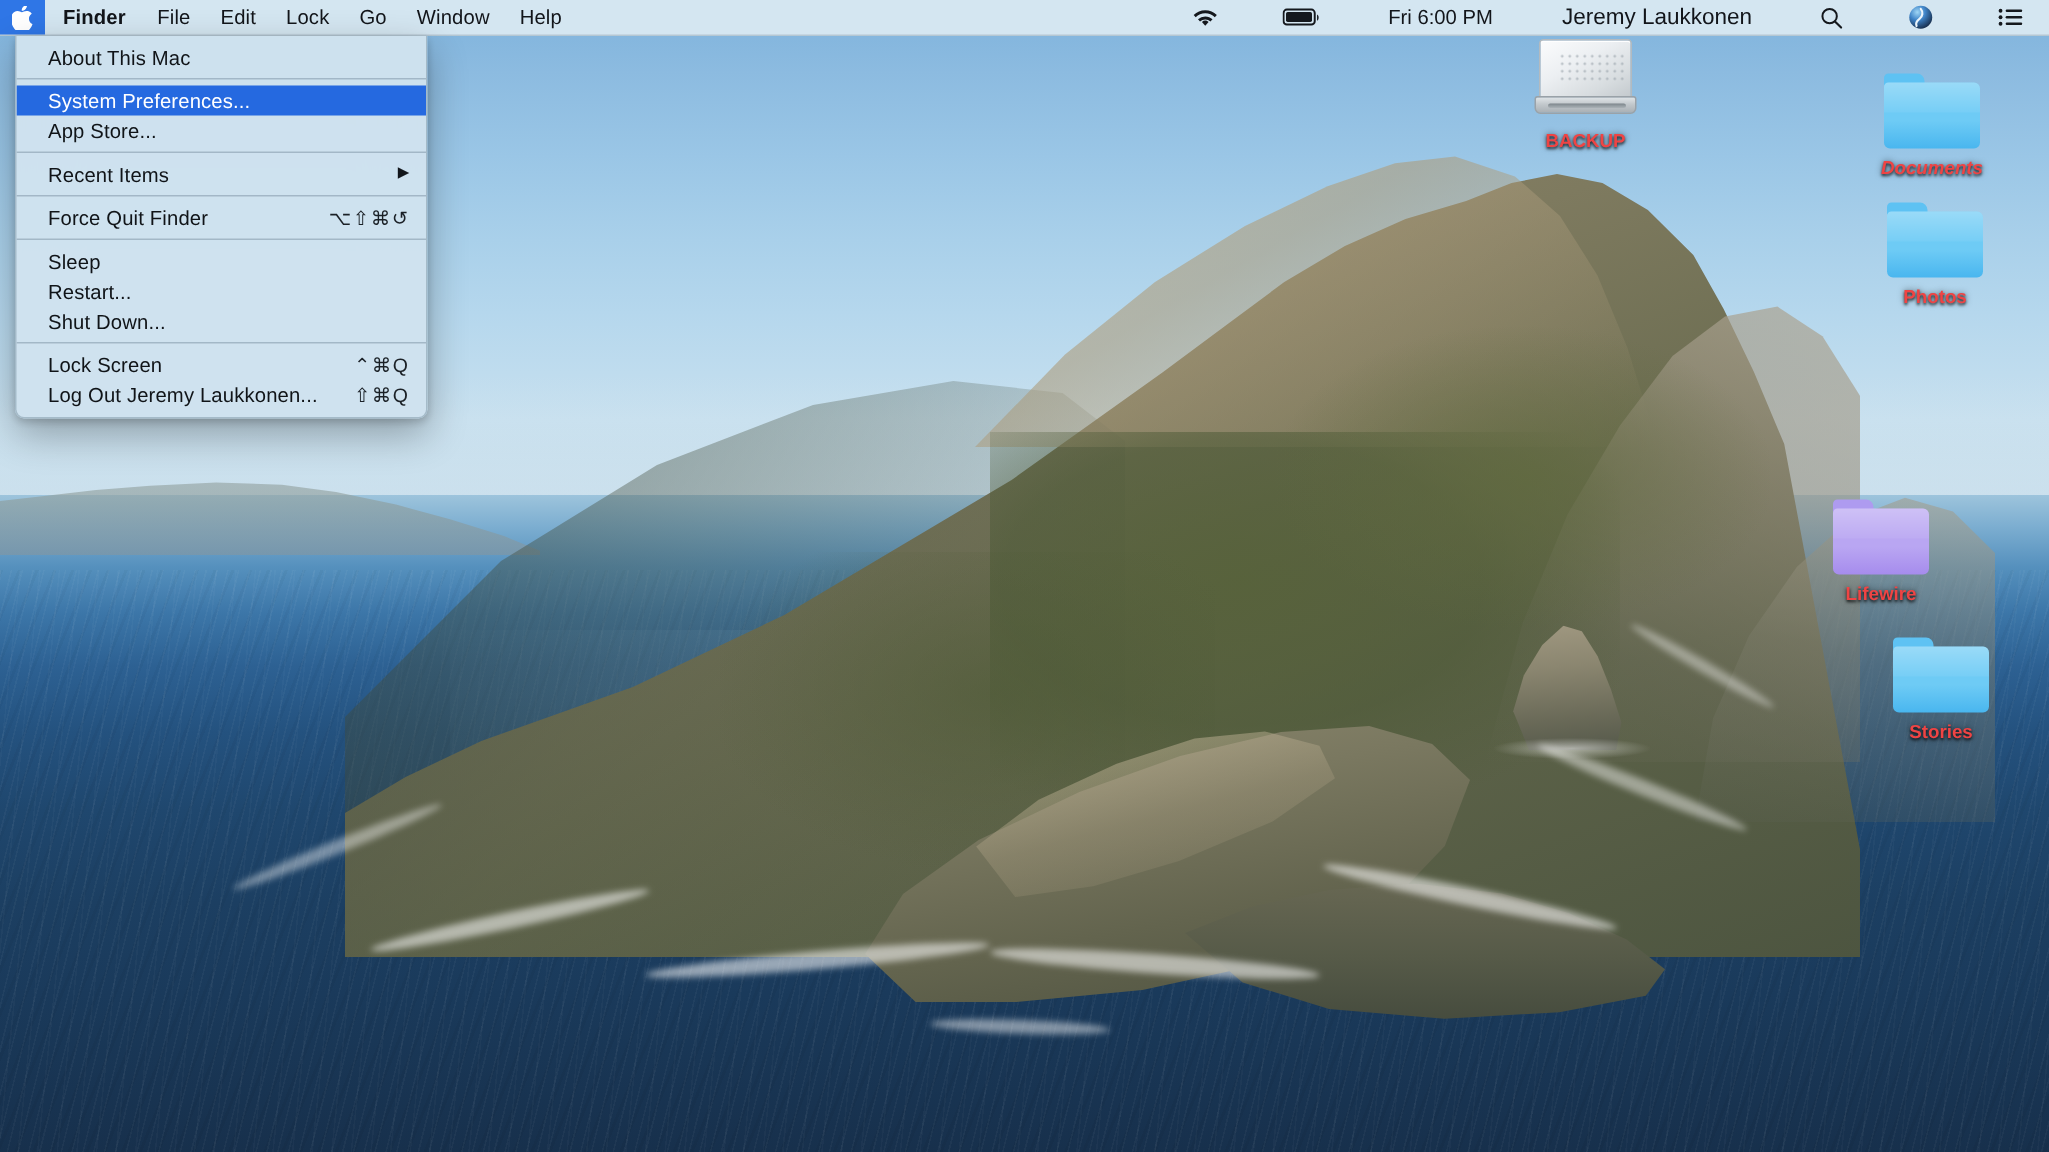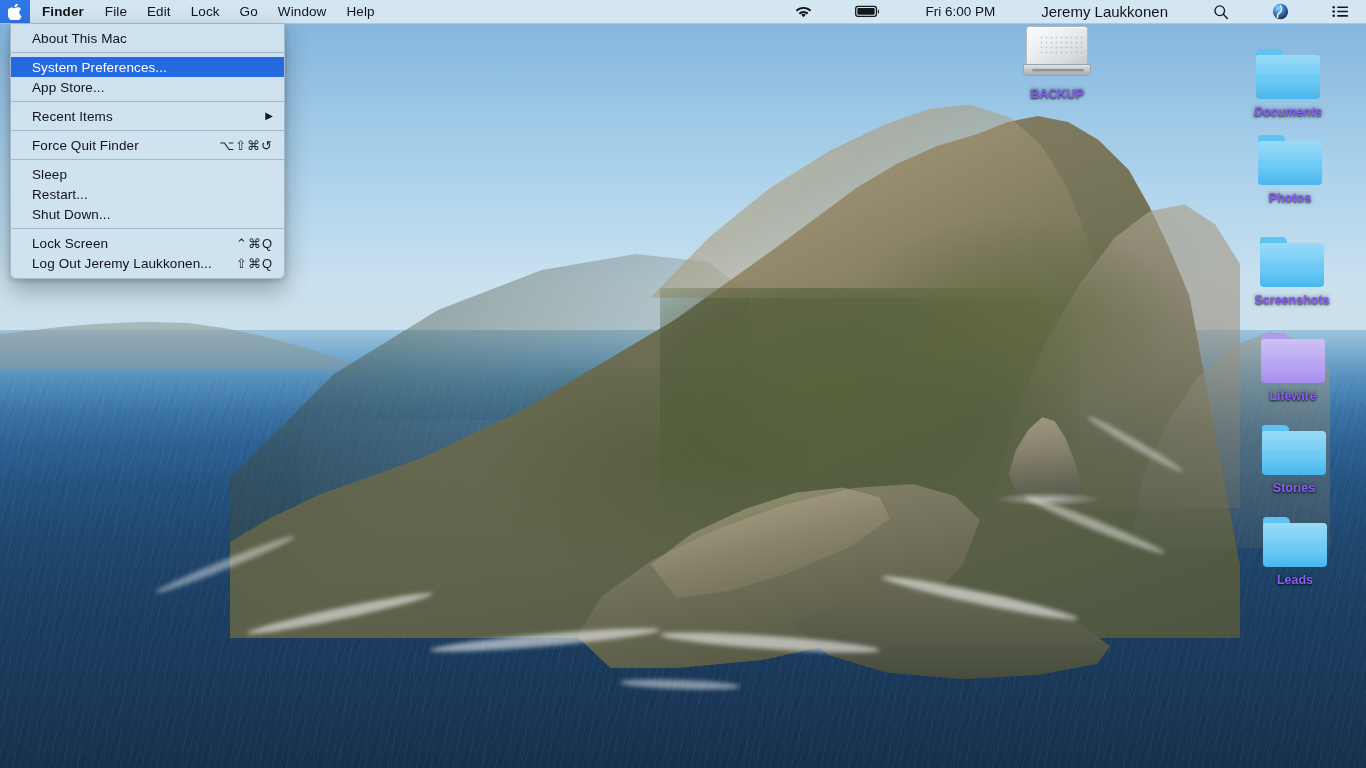--- a/index.html
+++ b/index.html
@@ -204,21 +204,21 @@
     background:rgba(110,133,150,.45);
   }
 
   
   .desk-icon {
     position:absolute; width:104px;
     display:flex; flex-direction:column; align-items:center;
     cursor:default; user-select:none;
   }
   .icon-label {
-    margin-top:5px; font-size:12.5px; font-weight:bold; color:#8b5cf6;
+    margin-top:5px; font-size:12.5px; font-weight:bold; color:#ef4444;
     text-align:center; line-height:14px; max-width:102px;
     text-shadow:0 1px 2px rgba(0,0,0,.75), 0 0 4px rgba(0,0,0,.5);
     white-space:nowrap;
   }
 
   
   .hdd { width:72px; height:58px; position:relative; }
   .hdd-top {
     position:absolute; left:5px; top:2px; width:62px; height:40px;
     background:linear-gradient(150deg, #fbfcfd 0%, #eceff2 40%, #d7dcdf 75%, #c3c9cd 100%);
@@ -321,55 +321,39 @@
 
   <div class="desk-icon" style="left:1238px; top:134px;">
     <div class="folder">
       <div class="f-tab" style="background: rgb(94, 194, 243);"></div>
       <div class="f-body" style="background: linear-gradient(rgb(110, 203, 245) 0%, rgb(110, 203, 245) 58%, rgb(73, 182, 239) 100%);"></div>
       <div class="f-shine"></div>
     </div>
     <div class="icon-label">Photos</div>
   </div>
 
-  <div class="desk-icon" style="left:1240px; top:236px;">
-    <div class="folder">
-      <div class="f-tab" style="background: rgb(94, 194, 243);"></div>
-      <div class="f-body" style="background: linear-gradient(rgb(110, 203, 245) 0%, rgb(110, 203, 245) 58%, rgb(73, 182, 239) 100%);"></div>
-      <div class="f-shine"></div>
-    </div>
-    <div class="icon-label">Screenshots</div>
-  </div>
-
-  <div class="desk-icon" style="left:1241px; top:332px;align-items:center;">
+
+  <div class="desk-icon" style="left:1202px; top:332px;align-items:center;">
     <div class="folder">
       <div class="f-tab" style="background: rgb(174, 155, 240);"></div>
       <div class="f-body" style="background: linear-gradient(rgb(185, 166, 242) 0%, rgb(185, 166, 242) 58%, rgb(166, 140, 237) 100%);"></div>
       <div class="f-shine"></div>
     </div>
     <div class="icon-label">Lifewire</div>
   </div>
 
   <div class="desk-icon" style="left:1242px; top:424px;">
     <div class="folder">
       <div class="f-tab" style="background: rgb(94, 194, 243);"></div>
       <div class="f-body" style="background: linear-gradient(rgb(110, 203, 245) 0%, rgb(110, 203, 245) 58%, rgb(73, 182, 239) 100%);"></div>
       <div class="f-shine"></div>
     </div>
     <div class="icon-label">Stories</div>
   </div>
 
-  <div class="desk-icon" style="left:1243px; top:516px;">
-    <div class="folder">
-      <div class="f-tab" style="background: rgb(94, 194, 243);"></div>
-      <div class="f-body" style="background: linear-gradient(rgb(110, 203, 245) 0%, rgb(110, 203, 245) 58%, rgb(73, 182, 239) 100%);"></div>
-      <div class="f-shine"></div>
-    </div>
-    <div class="icon-label">Leads</div>
-  </div>
 
   <div class="menubar">
     <div class="mb-left">
       <div class="mb-item mb-apple">
         <svg viewBox="0 0 170 200" aria-hidden="true">
           <path fill="currentColor" d="M139 106c-.3-28 22.9-41.4 23.9-42.1-13-19-33.3-21.6-40.5-21.9-17.2-1.8-33.6 10.1-42.3 10.1-8.7 0-22.2-9.9-36.5-9.6-18.8.3-36.1 10.9-45.8 27.7-19.5 33.8-5 83.9 14 111.3 9.3 13.4 20.4 28.5 35 27.9 14-.6 19.3-9 36.2-9 16.9 0 21.7 9 36.5 8.7 15.1-.3 24.6-13.6 33.8-27.1 10.6-15.5 15-30.5 15.3-31.3-.3-.1-29.3-11.3-29.6-44.7z"></path>
           <path fill="currentColor" d="M111.4 24.9C119.1 15.6 124.3 2.7 122.9-10c-11.1.4-24.5 7.4-32.4 16.6-7.1 8.2-13.4 21.3-11.7 33.8 12.4.9 25-6.3 32.6-15.5z"></path>
         </svg>
       </div>
       <div class="mb-item mb-app">Finder</div>

